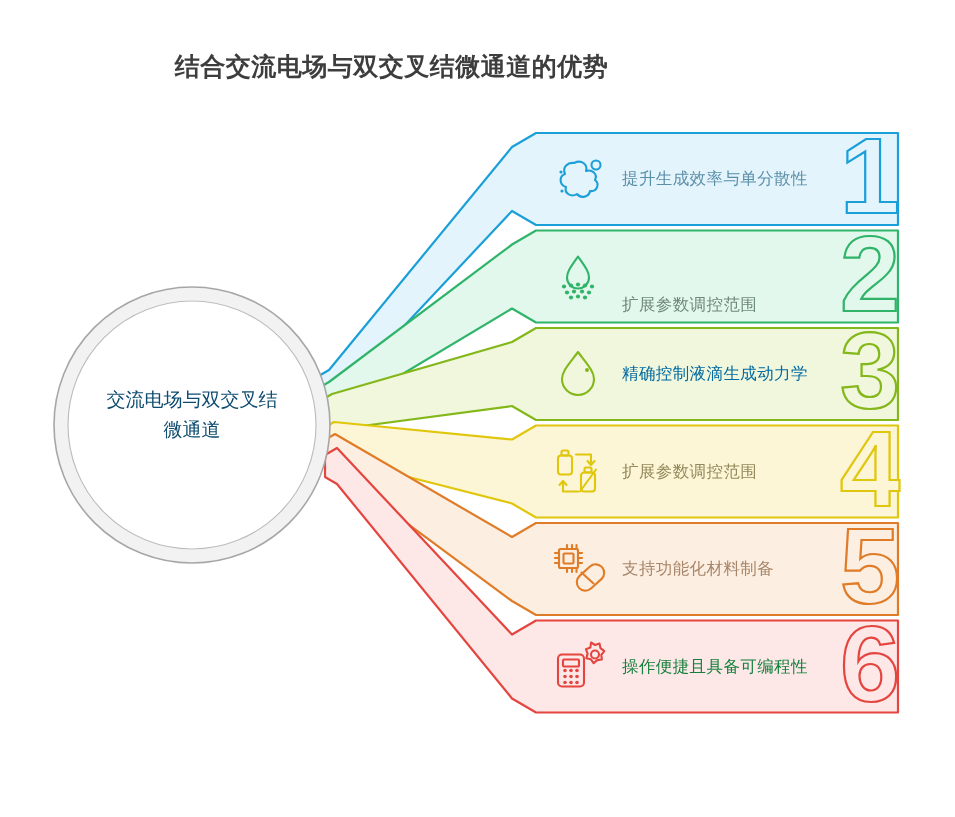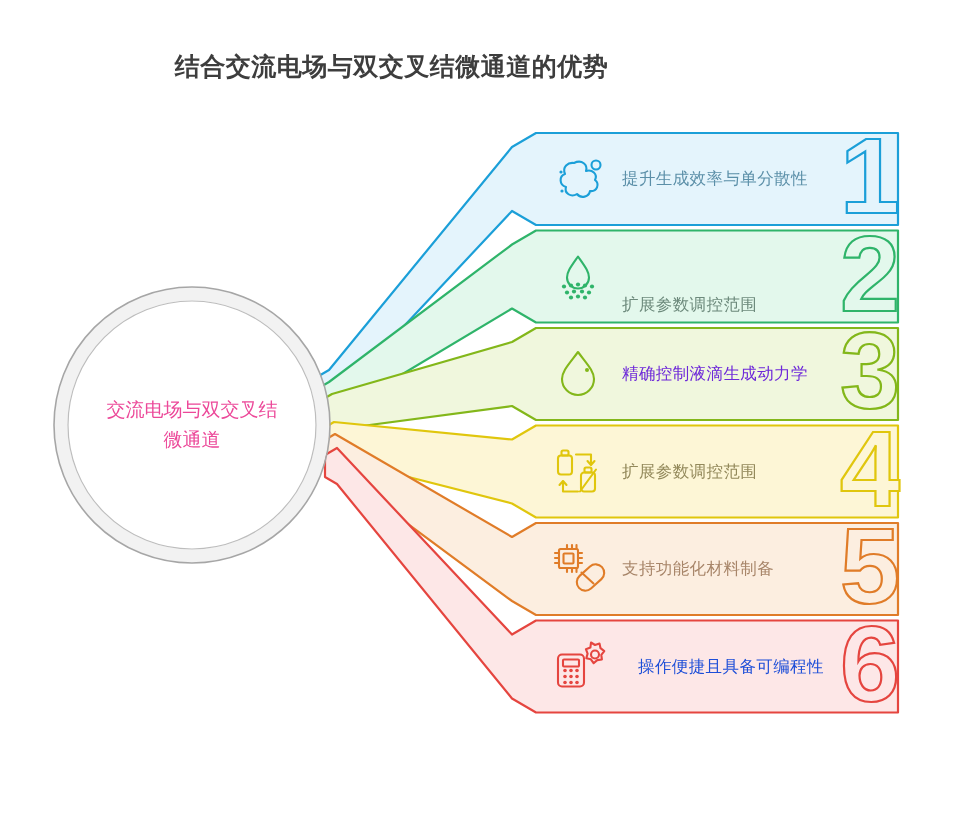--- a/index.html
+++ b/index.html
@@ -32,26 +32,26 @@
   svg.stage {
     position: absolute;
     top: 0;
     left: 0;
     width: 955px;
     height: 817px;
   }
   .center-label {
     position: absolute;
     left: 72px;
-    top: 395px;
+    top: 385px;
     width: 240px;
     text-align: center;
     font-size: 19px;
     line-height: 30px;
-    color: #ec4899;
+    color: #0c4a6e;
   }
   .row-text {
     position: absolute;
     font-size: 16.5px;
     letter-spacing: 0.4px;
     white-space: nowrap;
   }
 </style>
 </head>
 <body>
@@ -156,19 +156,19 @@
   </svg>
 
   <div class="center-label">
     <div>交流电场与双交叉结</div>
     <div>微通道</div>
   </div>
 
   <div id="row-texts">
       <div class="row-text" style="left: 622px; top: 168px; color: rgb(91, 143, 168); text-align: right;">提升生成效率与单分散性</div>
       <div class="row-text" style="left: 622px; top: 265.5px; color: rgb(109, 138, 124); margin-top: 28px;">扩展参数调控范围</div>
-      <div class="row-text" style="left: 622px; top: 363px; color: #6d28d9;">精确控制液滴生成动力学</div>
+      <div class="row-text" style="left: 622px; top: 363px; color: #0369a1;">精确控制液滴生成动力学</div>
       <div class="row-text" style="left: 622px; top: 460.5px; color: rgb(147, 137, 91);">扩展参数调控范围</div>
       <div class="row-text" style="left: 622px; top: 558px; color: rgb(168, 134, 106);">支持功能化材料制备</div>
-      <div class="row-text" style="left: 622px; top: 655.5px; color: #1d4ed8; margin-left: 16px;">操作便捷且具备可编程性</div>
+      <div class="row-text" style="left: 622px; top: 655.5px; color: #15803d;">操作便捷且具备可编程性</div>
     </div>
 
 </div>
 
 </body></html>

